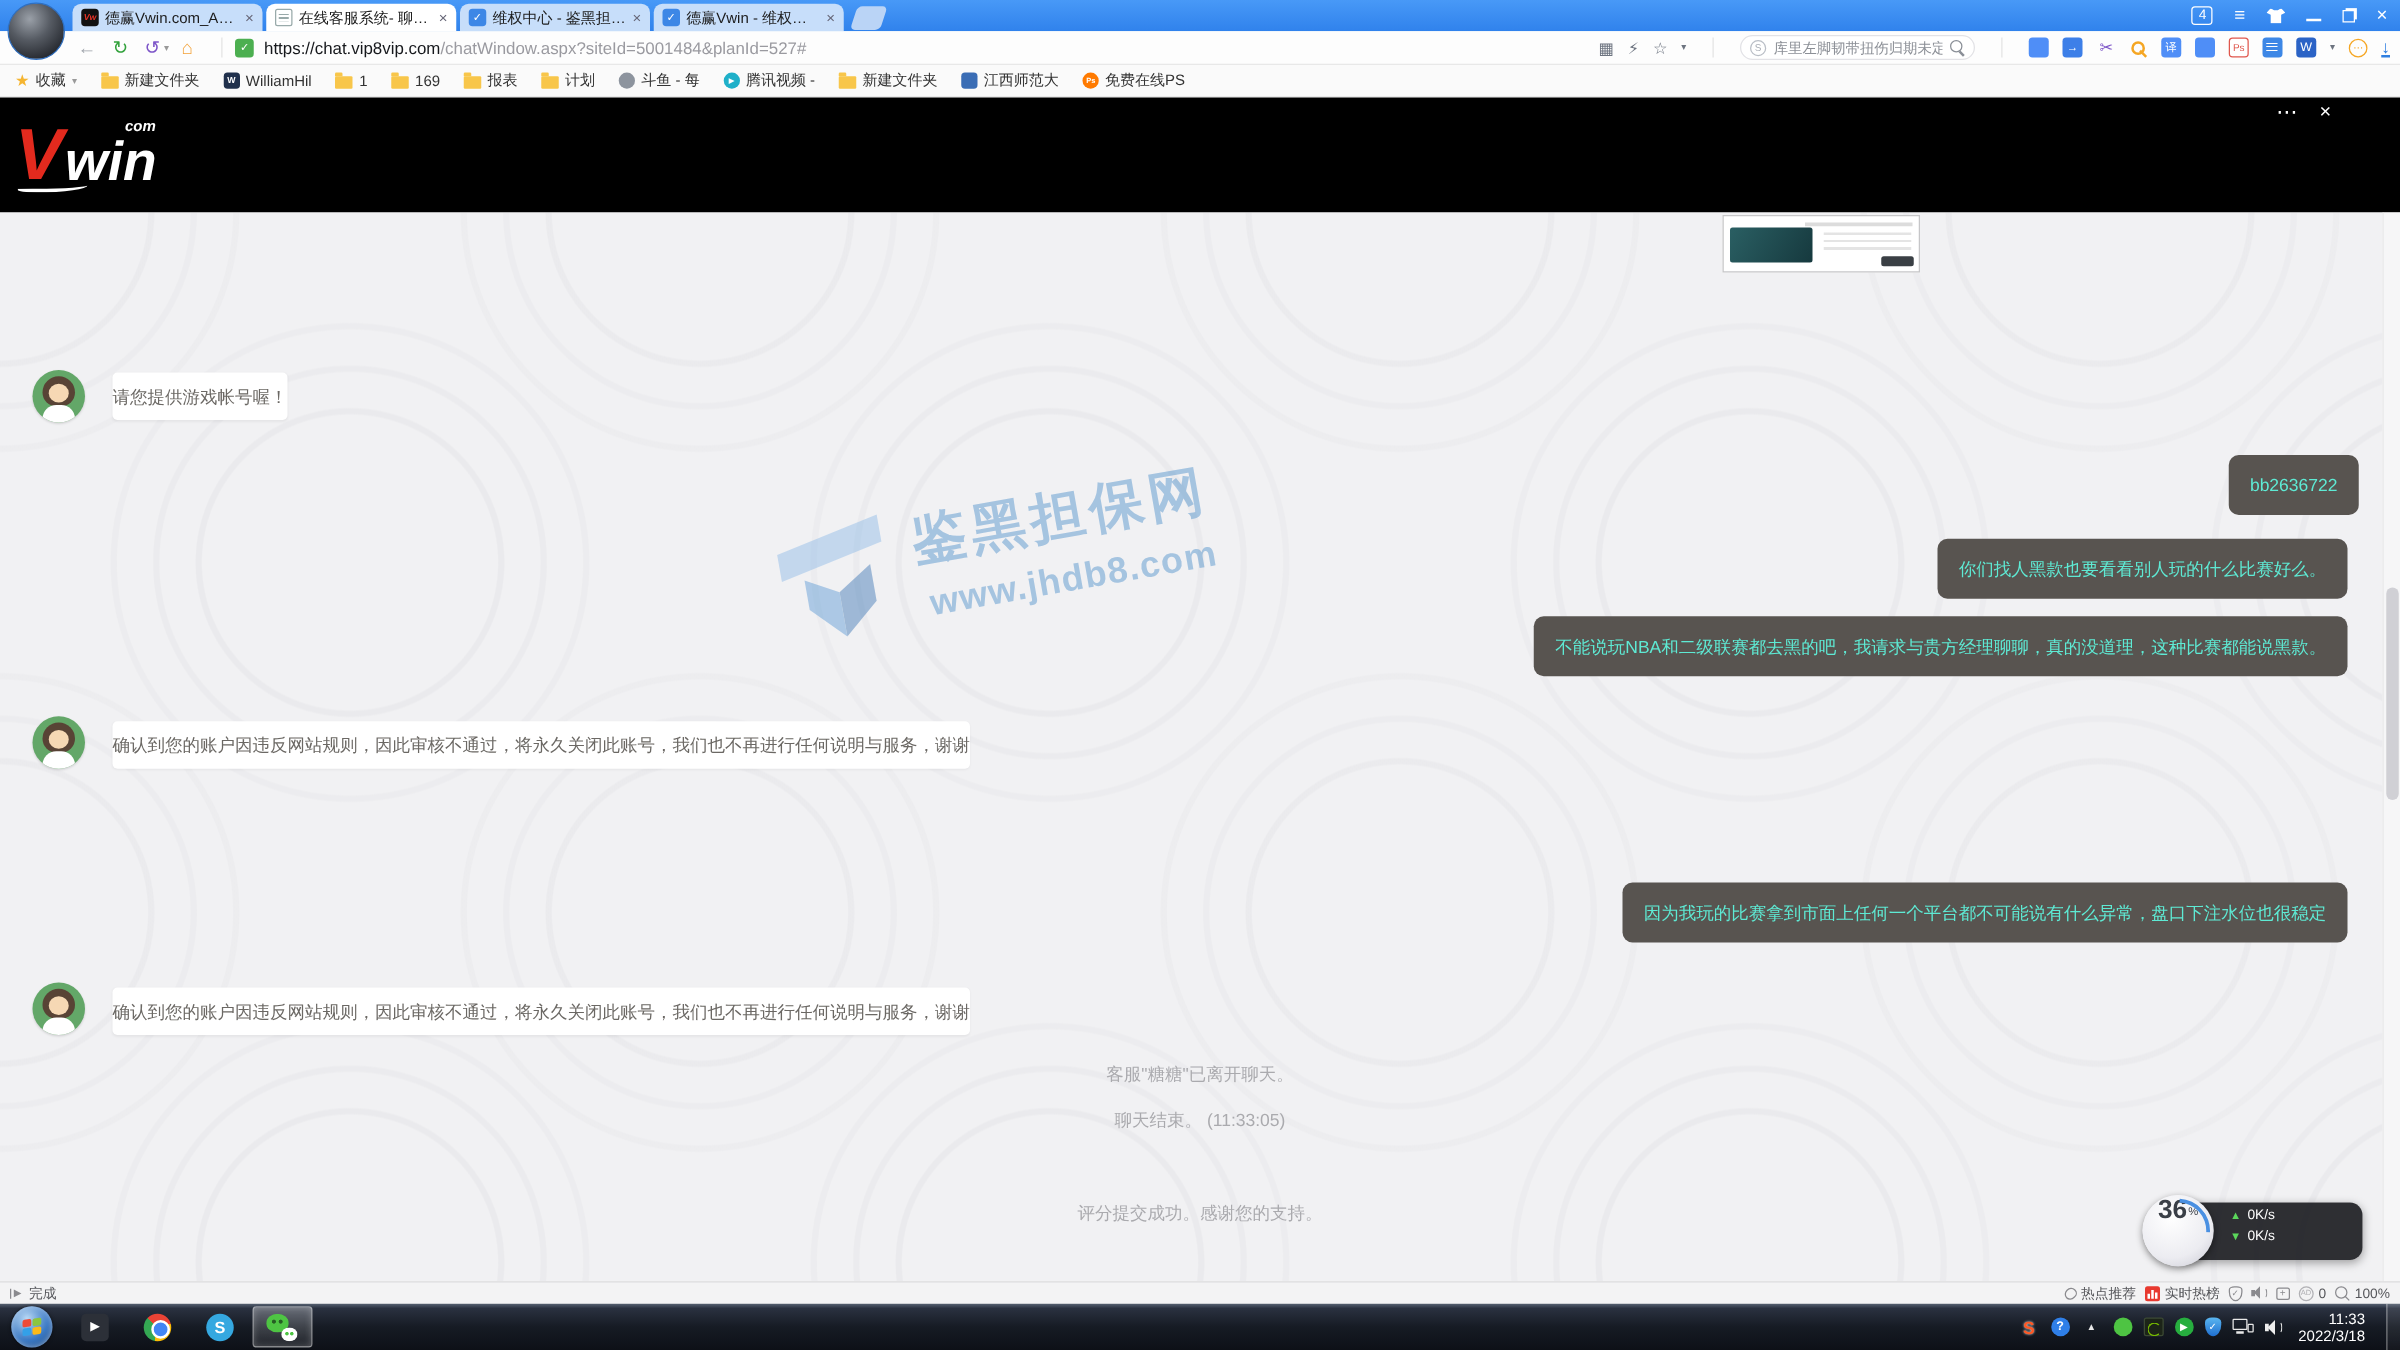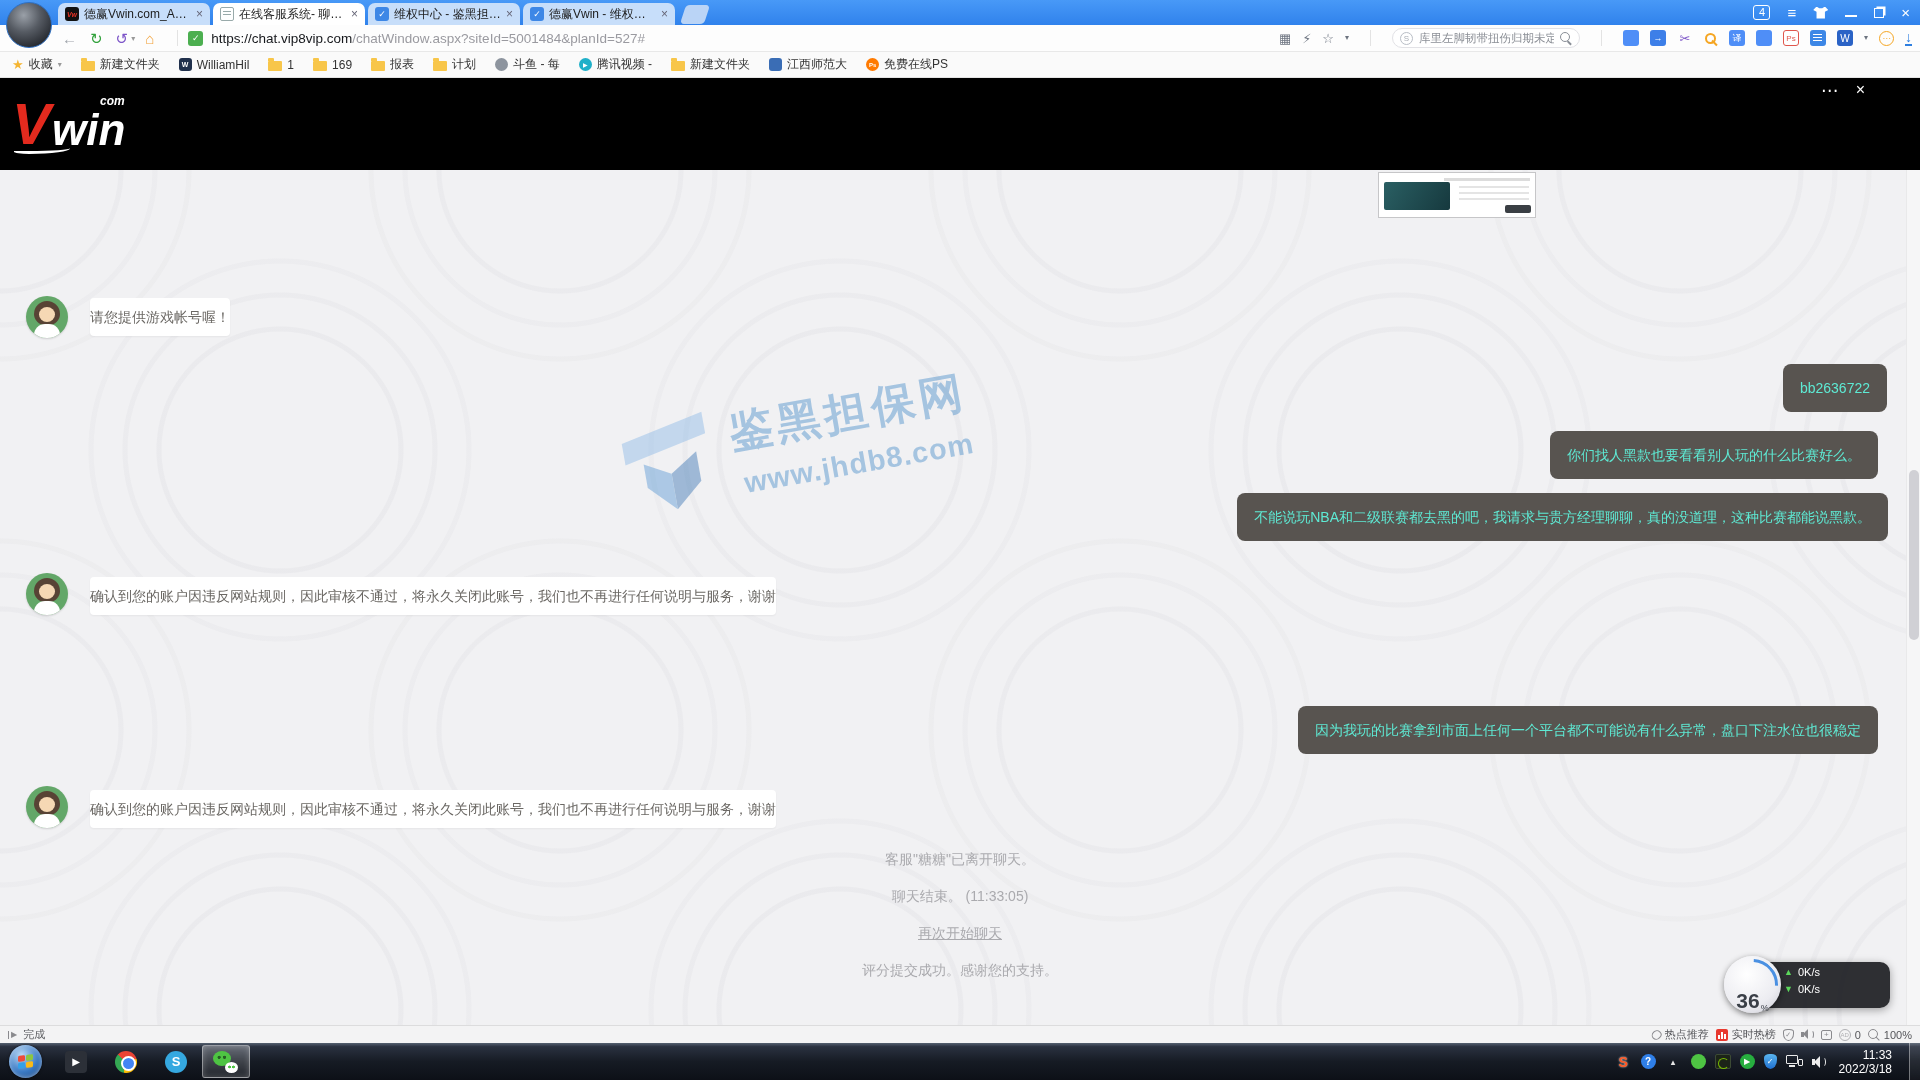--- a/index.html
+++ b/index.html
@@ -100,21 +100,21 @@
 .avatar{position:absolute;width:42px;height:42px;border-radius:50%;background:#63a768;overflow:hidden;box-shadow:0 1px 2px rgba(0,0,0,.15)}
 .avatar .hair{position:absolute;left:8px;top:5px;width:26px;height:24px;border-radius:13px 13px 11px 11px;background:#584335}
 .avatar .face{position:absolute;left:13px;top:11px;width:16px;height:15px;border-radius:50%;background:#f6d8b4}
 .avatar .bodyx{position:absolute;left:8px;top:28px;width:26px;height:16px;border-radius:11px 11px 0 0;background:#fff}
 .bubble{position:absolute;font-size:14px;line-height:20px;white-space:nowrap}
 .bubble.agent{background:#fff;color:#6b6864;padding:9px 0;border-radius:4px;box-shadow:0 1px 2px rgba(0,0,0,.05)}
 .bubble.user{background:#585450;color:#5eead4;padding:14px 17px;border-radius:8px}
 .a0{left:26px;top:126px}.m0{left:90px;top:128px}
 .u1{right:33px;top:194px}
 .u2{right:42px;top:261px}
-.u3{right:32px;top:323px}
+.u3{right:42px;top:323px}
 .a4{left:26px;top:403px}.m4{left:90px;top:407px}
 .u5{right:42px;top:473px}
 .u6{right:42px;top:536px}
 .a7{left:26px;top:616px}.m7{left:90px;top:620px}
 .sys{position:absolute;left:0;width:100%;text-align:center;color:#aaaaae;font-size:14px}
 .s0{top:681px}.s1{top:718px}.s2{top:755px}.s3{top:792px}
 .sys a{color:#aaaaae;text-decoration:underline;cursor:pointer}
 .wm{position:absolute;left:616px;top:222px;display:flex;align-items:center;gap:16px;transform:rotate(-10deg);opacity:.42;pointer-events:none}
 .wm-text{display:flex;flex-direction:column;gap:6px}
 .wm-title{font-size:44px;font-weight:bold;color:#3f87c7;letter-spacing:4px}
@@ -177,21 +177,21 @@
 .t-spk{position:relative;width:14px;height:13px}
 .t-spk .bx{position:absolute;left:0;top:4px;width:3.5px;height:5.5px;background:#eee}
 .t-spk .cn{position:absolute;left:2.5px;top:0.5px;width:0;height:0;border-top:6px solid transparent;border-bottom:6px solid transparent;border-right:6px solid #eee}
 .t-spk .wv{position:absolute;right:0;top:1.5px;width:6px;height:10px;border:1.4px solid transparent;border-right-color:#eee;border-radius:50%}
 .clock{text-align:right;font-size:12px;line-height:14px;color:#fff;padding:0 8px 0 4px;white-space:nowrap}
 .showdesk{width:11px;height:37px;border-left:1px solid rgba(255,255,255,.4);background:linear-gradient(rgba(255,255,255,.10),rgba(255,255,255,.03))}
 
 
 .speed{position:absolute;left:1712px;top:956px;width:180px;height:58px;z-index:30}
 .speed .pill{position:absolute;left:28px;top:6px;width:150px;height:46px;background:rgba(24,25,30,.9);border-radius:10px;box-shadow:0 2px 8px rgba(0,0,0,.35)}
-.speed .ball{position:absolute;left:12px;top:0;width:57px;height:57px;border-radius:50%;background:radial-gradient(circle at 40% 32%,#ffffff,#ececf1 62%,#c8c8d2);display:flex;align-items:flex-end;justify-content:center;color:#3a3f47;font-size:21px;font-weight:bold;box-shadow:0 2px 6px rgba(0,0,0,.45)}
+.speed .ball{position:absolute;left:2px;top:0;width:57px;height:57px;border-radius:50%;background:radial-gradient(circle at 40% 32%,#ffffff,#ececf1 62%,#c8c8d2);display:flex;align-items:flex-start;justify-content:center;color:#3a3f47;font-size:21px;font-weight:bold;box-shadow:0 2px 6px rgba(0,0,0,.45)}
 .speed .ball::before{content:"";position:absolute;inset:3px;border-radius:50%;border:3px solid transparent;border-top-color:#4a90e2;transform:rotate(48deg)}
 .speed .pct{font-size:9px;font-weight:normal;margin:8px 0 0 1px}
 .speed .rows{position:absolute;left:72px;top:10px;display:flex;flex-direction:column;gap:5px;font-size:11px;color:#fff}
 .speed .row{display:flex;align-items:center;gap:5px}
 .speed .up{color:#5bd75b;font-size:9px}
 .speed .dn{color:#5bd75b;font-size:9px}
 </style>
 </head>
 <body>
 
@@ -375,21 +375,20 @@
 
     <div class="avatar a7">
         <span class="hair"></span>
         <span class="face"></span>
         <span class="bodyx"></span>
       </div>
     <div class="bubble agent m7">确认到您的账户因违反网站规则，因此审核不通过，将永久关闭此账号，我们也不再进行任何说明与服务，谢谢</div>
 
     <div class="sys s0">客服"糖糖"已离开聊天。</div>
     <div class="sys s1">聊天结束。 (11:33:05)</div>
-    <div class="sys s2"><a>再次开始聊天</a></div>
     <div class="sys s3">评分提交成功。感谢您的支持。</div>
 
     <div class="scroll">
         <span class="sthumb"></span>
       </div>
   </div>
 
   <div class="statusbar">
     <div class="stleft">
       <span class="stplay">▶</span>

